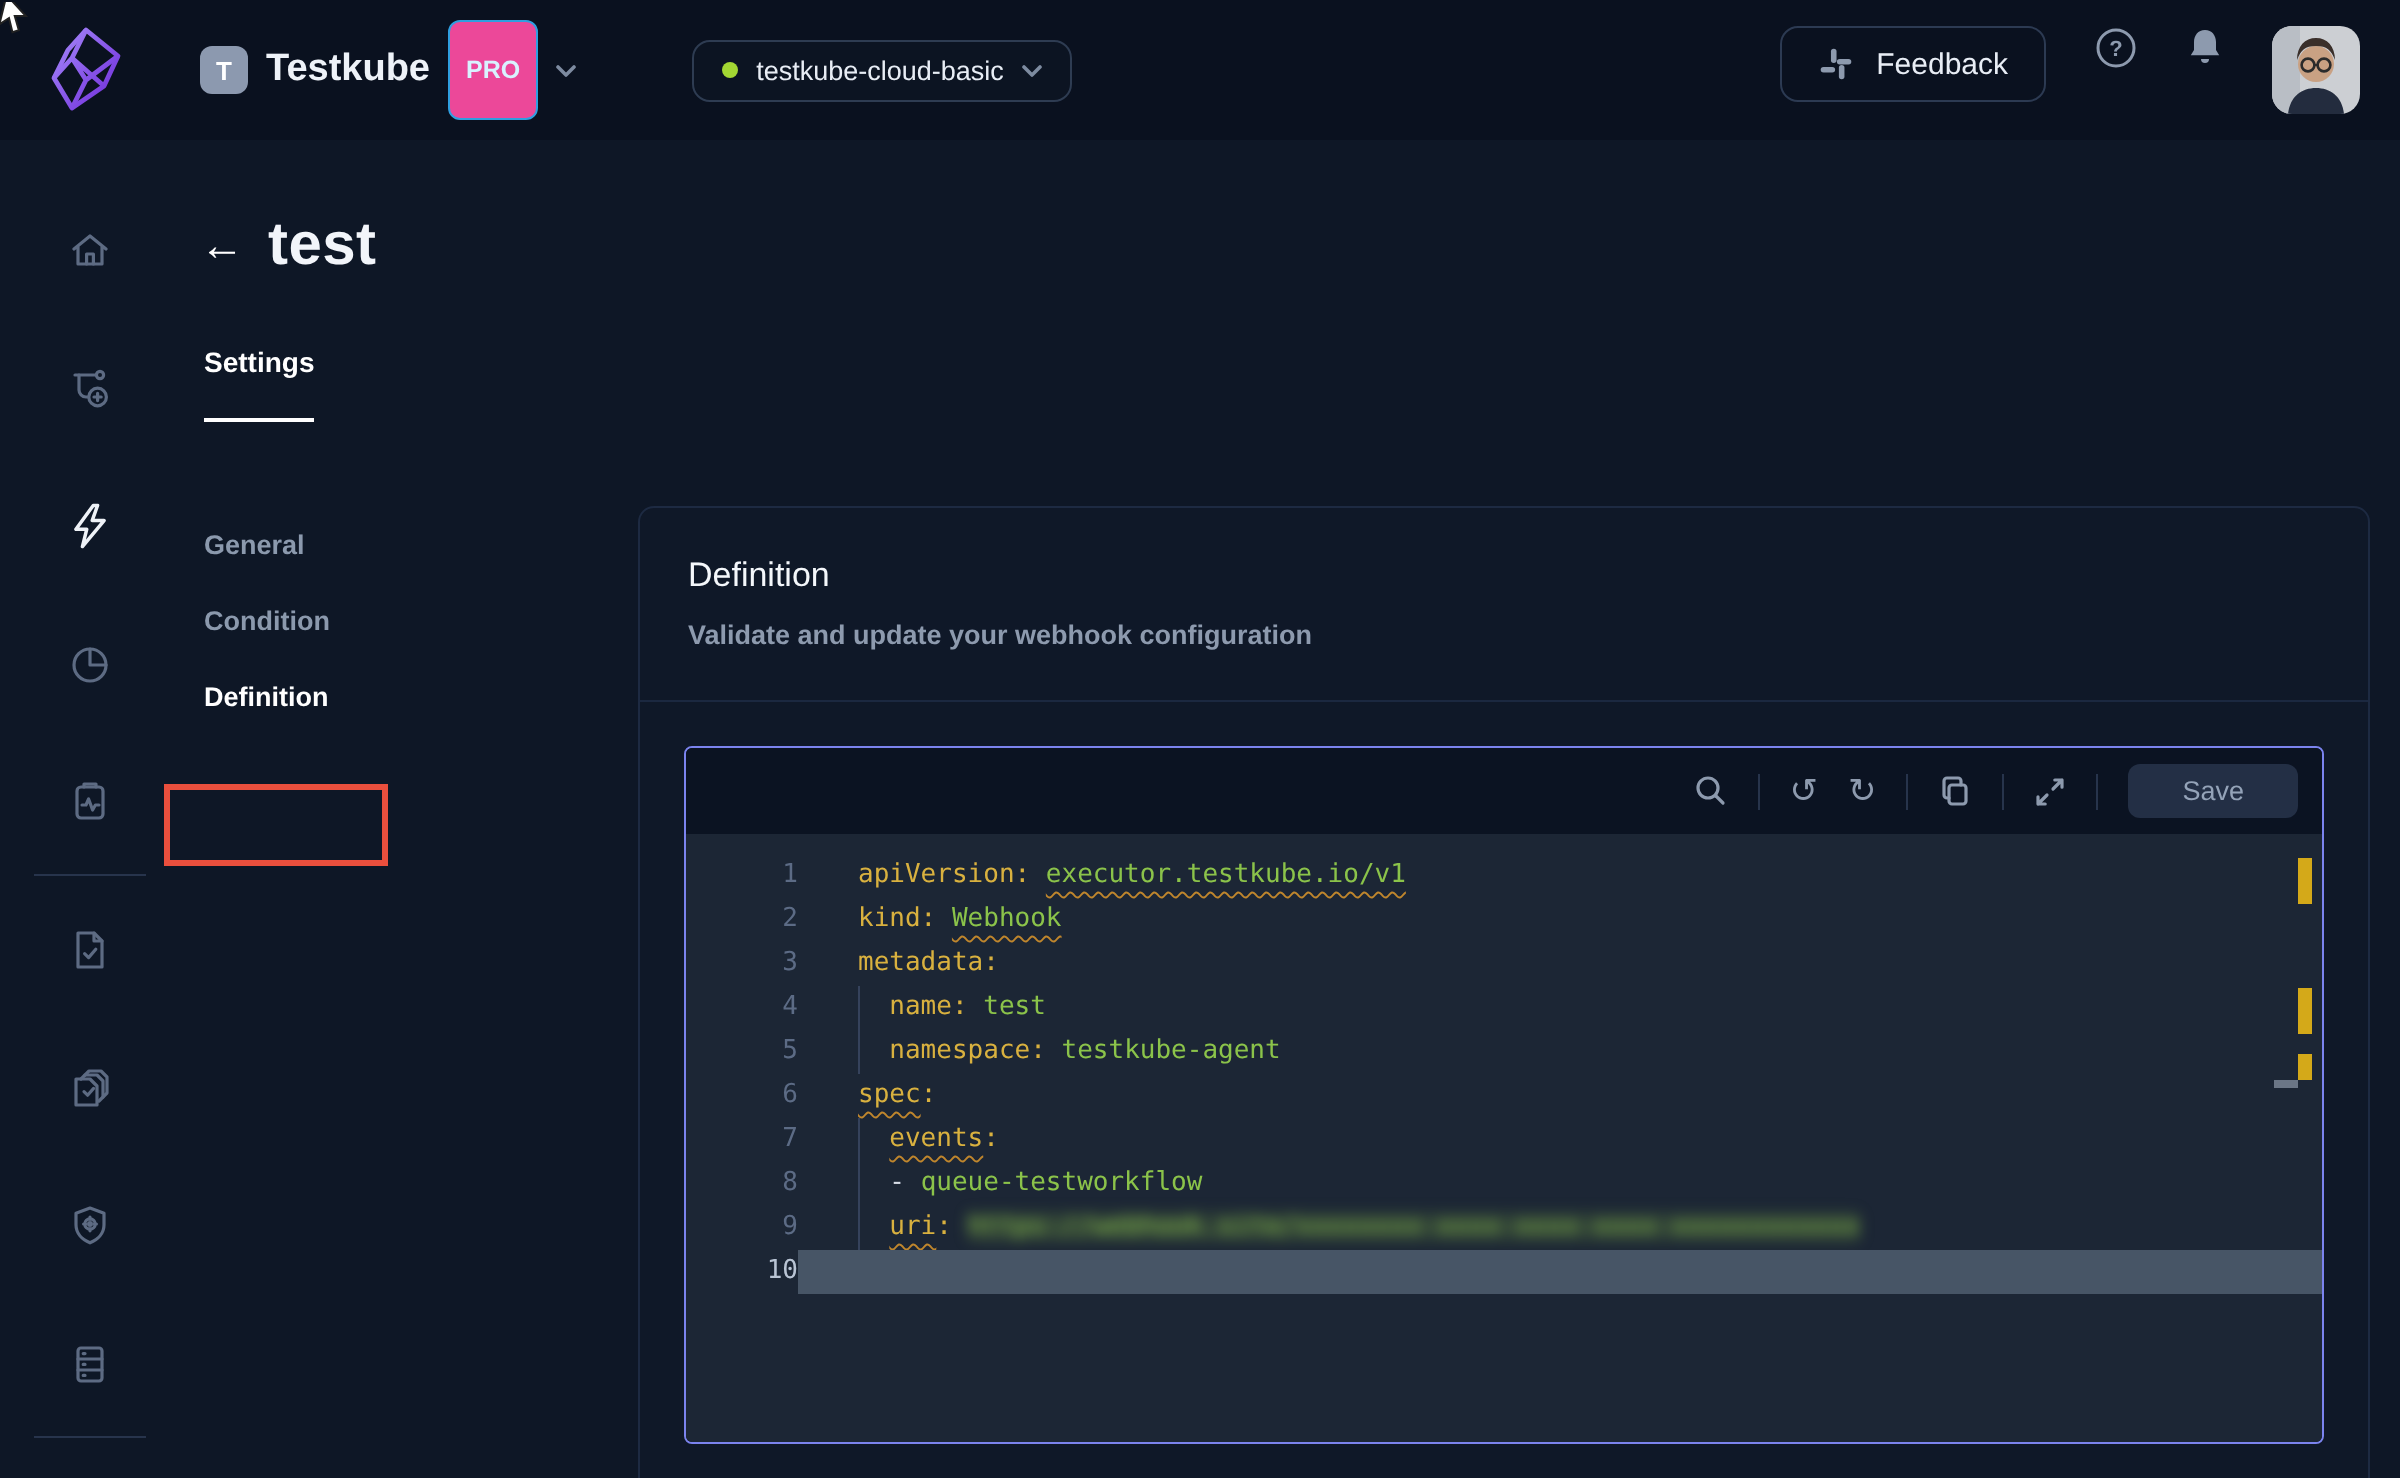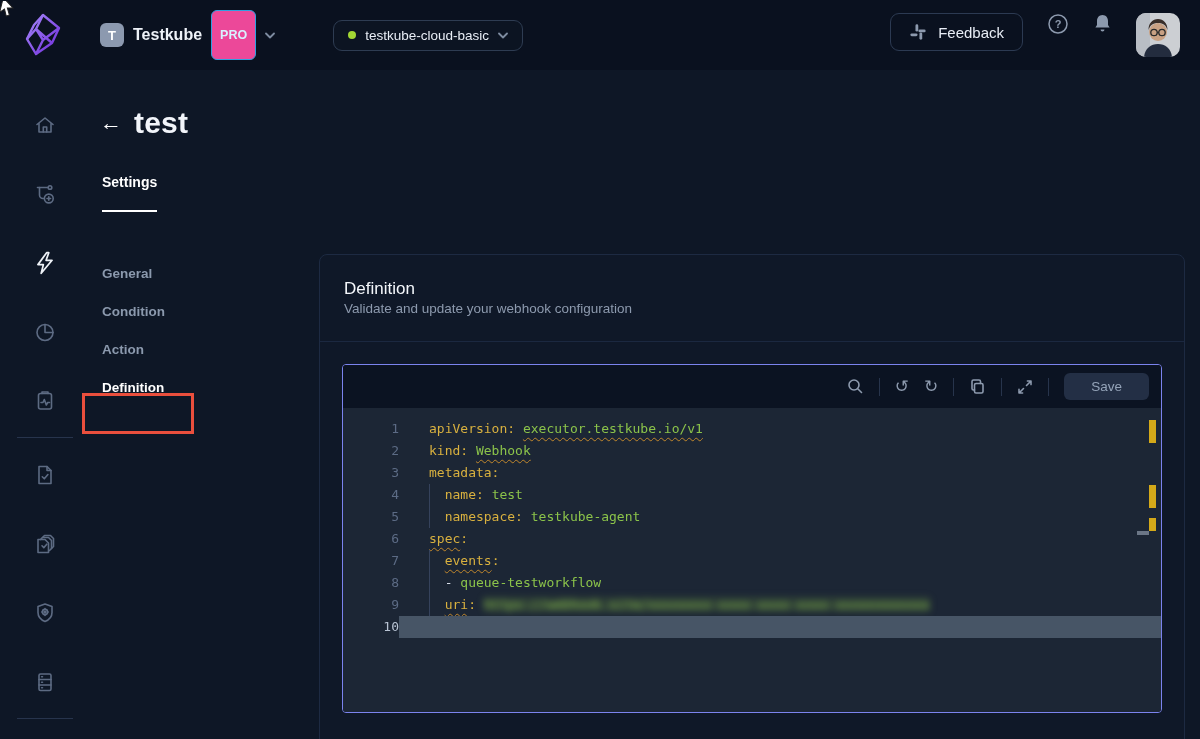--- a/index.html
+++ b/index.html
@@ -20,21 +20,21 @@
   }
   *{box-sizing:border-box;margin:0;padding:0;}
   html,body{width:1200px;height:739px;overflow:hidden;}
   body{background:var(--page-bg);font-family:"Liberation Sans",sans-serif;color:var(--white);position:relative;}
 
   
   .topbar{height:70px;background:var(--topbar-bg);display:flex;align-items:center;padding:0 20px 0 22px;}
   .logo{width:42px;height:46px;flex:none;cursor:pointer;}
   .org{display:flex;align-items:center;gap:9px;margin-left:36px;cursor:pointer;}
   .org-avatar{width:24px;height:24px;border-radius:6px;background:#8c99af;color:#fff;font-size:13px;font-weight:700;display:flex;align-items:center;justify-content:center;}
-  .org-name{font-size:16px;font-weight:600;color:#eef2f8;}
+  .org-name{font-size:19px;font-weight:600;color:#eef2f8;}
   .pro-badge{font-size:12.5px;font-weight:700;color:#d9f2ff;background:#ec4899;border:1.5px solid #2f9fe0;border-radius:6px;padding:18px 8px;line-height:1;}
   .chev{width:10px;height:7px;stroke:#7d8ba0;fill:none;stroke-width:1.8;stroke-linecap:round;stroke-linejoin:round;}
   .env-pill{display:flex;align-items:center;gap:9px;margin-left:58px;border:1px solid #2e3c52;border-radius:9px;padding:7px 14px;background:#0c1422;cursor:pointer;text-align:center;}
   .env-dot{width:8px;height:8px;border-radius:50%;background:#a3d733;}
   .env-name{font-size:13.5px;color:#e8edf5;}
   .topbar-right{margin-left:auto;display:flex;align-items:flex-start;gap:24px;}
   .feedback-btn{display:flex;align-items:center;gap:11px;border:1px solid #2c3a52;border-radius:9px;padding:9px 18px;background:transparent;color:#e8edf5;font-size:15px;font-family:inherit;cursor:pointer;}
   .icon-btn{background:none;border:none;cursor:pointer;display:flex;align-items:center;}
   .avatar{width:44px;height:44px;border-radius:10px;overflow:hidden;flex:none;cursor:pointer;}
 
@@ -55,21 +55,21 @@
   .content-row{display:flex;margin-top:42px;}
   .subnav{width:221px;flex:none;position:relative;padding-left:4px;}
   .subnav-item{height:38px;display:flex;align-items:center;font-size:13.5px;font-weight:700;color:#8b99ad;cursor:pointer;text-align:center;}
   .subnav-item.active{color:#fff;}
   .annotation-box{position:absolute;left:-16px;top:139px;width:112px;height:41px;border:3px solid var(--annotation);pointer-events:none;}
 
   
   .card{flex:1;margin-right:15px;border:1px solid var(--card-border);border-radius:8px;background:#0f1828;height:600px;}
   .card-header{padding:24px 24px 25px 24px;border-bottom:1px solid #1b2840;}
   .card-title{font-size:17px;font-weight:500;color:#f4f7fb;}
-  .card-subtitle{font-size:13.5px;color:var(--muted);margin-top:2px;}
+  .card-subtitle{font-size:13.5px;color:var(--muted);margin-top:12px;font-weight:bold;}
   .card-body{padding:22px;}
 
   
   .editor{border:1.5px solid var(--editor-border);border-radius:4px;overflow:hidden;}
   .editor-toolbar{height:43px;background:var(--toolbar-bg);display:flex;align-items:center;justify-content:flex-end;gap:15px;padding-right:12px;}
   .tb-icon{background:none;border:none;cursor:pointer;color:var(--muted);display:flex;align-items:center;font-size:17px;line-height:1;}
   .tb-icon svg{stroke:var(--muted);fill:none;stroke-width:1.6;stroke-linecap:round;stroke-linejoin:round;}
   .tb-divider{width:1px;height:18px;background:#27344c;}
   .save-btn{background:#232f45;border:none;border-radius:6px;color:#94a3b8;font-size:13.5px;font-family:inherit;padding:6px 27px;cursor:pointer;}
   .code-area{background:var(--code-bg);height:304px;position:relative;padding-top:10px;font-family:"DejaVu Sans Mono",monospace;font-size:13px;}
@@ -247,21 +247,20 @@
     </div>
 
     <div class="tabs">
       <div class="tab">Settings</div>
     </div>
 
     <div class="content-row">
       <nav class="subnav">
         <div class="subnav-item">General</div>
         <div class="subnav-item">Condition</div>
-        <div class="subnav-item">Action</div>
         <div class="subnav-item active">Definition</div>
         <div class="annotation-box"></div>
       </nav>
 
       <section class="card">
         <div class="card-header">
           <h2 class="card-title">Definition</h2>
           <p class="card-subtitle">Validate and update your webhook configuration</p>
         </div>
         <div class="card-body">

